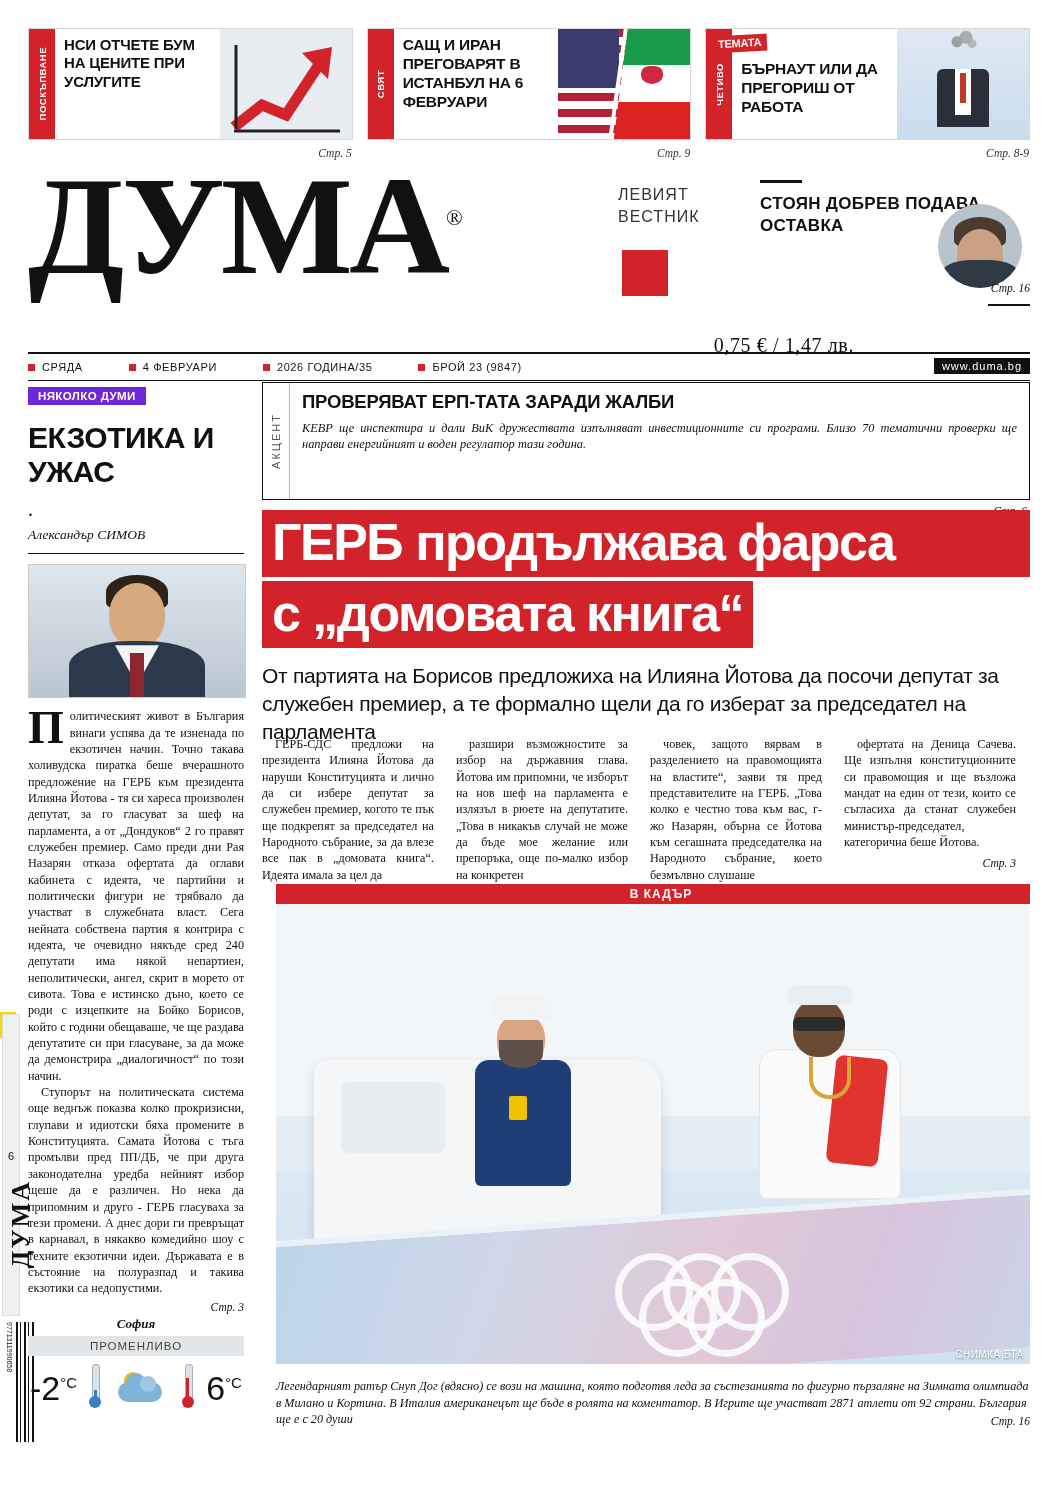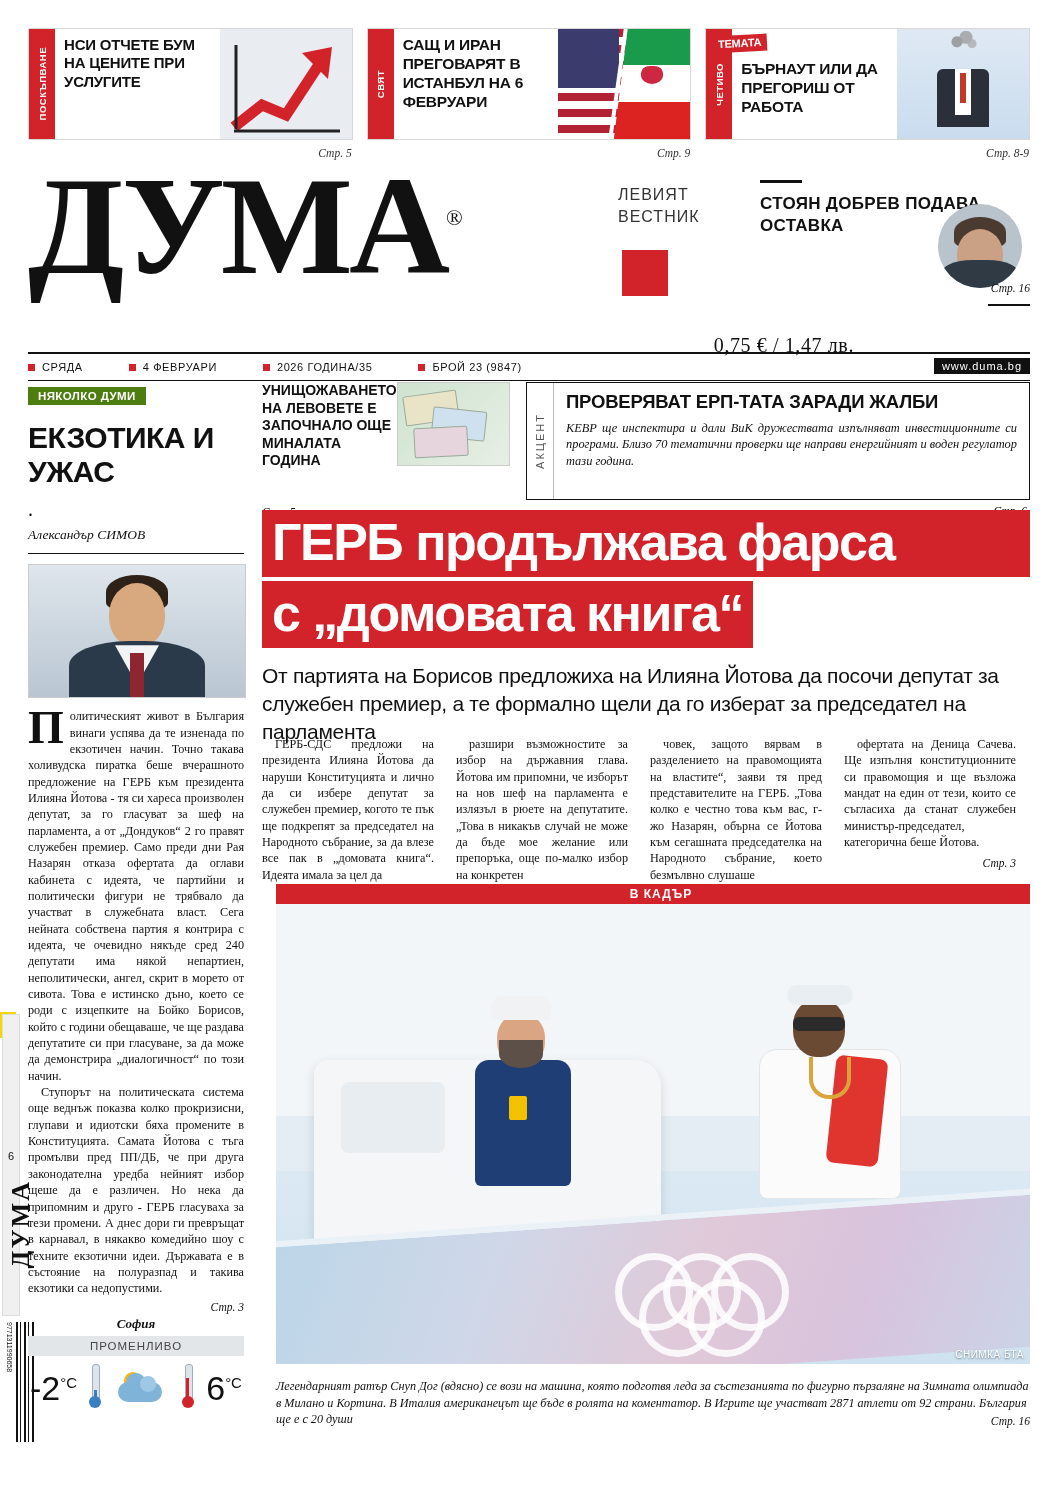--- a/index.html
+++ b/index.html
@@ -54,21 +54,21 @@
 
   
   .infobar{position:absolute;left:28px;top:352px;width:1002px;height:26px;border-top:2px solid #111;border-bottom:1px solid #111;display:flex;align-items:center;font-family:"Liberation Sans",sans-serif;font-size:11px;letter-spacing:.6px;}
   .infobar .sq{width:7px;height:7px;background:#d2232a;margin-right:7px;}
   .infobar .it{margin-right:46px;display:flex;align-items:center;}
   .price{position:absolute;right:176px;top:-20px;font-family:"Liberation Serif",serif;font-size:20px;}
   .site{position:absolute;right:0;top:4px;background:#111;color:#fff;font-family:"Liberation Sans",sans-serif;font-size:11px;padding:2px 8px;letter-spacing:1px;}
 
   
   .lcol{position:absolute;left:28px;top:386px;width:216px;}
-  .nk-tag{display:inline-block;background:#4d7c0f;color:#fff;font-family:"Liberation Sans",sans-serif;font-weight:bold;font-size:11.5px;padding:3px 10px;letter-spacing:.4px;}
+  .nk-tag{display:inline-block;background:#6d28d9;color:#fff;font-family:"Liberation Sans",sans-serif;font-weight:bold;font-size:11.5px;padding:3px 10px;letter-spacing:.4px;}
   .ed-title{font-family:"Liberation Sans",sans-serif;font-weight:bold;font-size:30px;line-height:1.12;margin-top:16px;letter-spacing:-.5px;}
   .ed-dot{font-size:20px;margin-top:10px;}
   .ed-author{font-style:italic;font-size:13.5px;margin-top:6px;border-bottom:1px solid #111;padding-bottom:10px;}
   .ed-photo{margin-top:10px;width:216px;height:132px;background:#c7d0d8;position:relative;overflow:hidden;border:1px solid #ccc;}
   .ed-photo .bg{position:absolute;inset:0;background:linear-gradient(#dfe6ec,#b9c6d2);}
   .ed-photo .hd{position:absolute;left:50%;top:18px;width:56px;height:64px;background:#d8a87f;border-radius:50% 50% 46% 46%;transform:translateX(-50%);}
   .ed-photo .hr{position:absolute;left:50%;top:10px;width:62px;height:34px;background:#2e2218;border-radius:50% 50% 18% 18%;transform:translateX(-50%);}
   .ed-photo .sh{position:absolute;left:50%;bottom:0;width:136px;height:56px;background:#2b3a4a;border-radius:44% 44% 0 0;transform:translateX(-50%);}
   .ed-photo .tie{position:absolute;left:50%;bottom:0;width:14px;height:44px;background:#8e2630;transform:translateX(-50%);}
   .ed-photo .collar{position:absolute;left:50%;bottom:22px;width:44px;height:30px;background:#f2f4f6;transform:translateX(-50%);clip-path:polygon(0 0,100% 0,62% 100%,38% 100%);}
@@ -314,31 +314,20 @@
       <div class="therm" style="color:#d2232a">
         <div class="tube"></div>
           <div class="fill" style="height:20px;background:#d2232a"></div>
           <div class="bulb" style="background:#d2232a"></div>
       </div>
       <div class="w-temp"><span>6</span><sup>°C</sup></div>
     </div>
   </div>
 
   <div class="sec-top">
-    <div class="unisht">
-      <div class="u-txt">УНИЩОЖАВАНЕТО НА ЛЕВОВЕТЕ Е ЗАПОЧНАЛО ОЩЕ МИНАЛАТА ГОДИНА</div>
-      <div class="u-img">
-        <div class="money">
-          <div class="bill b1"></div>
-            <div class="bill b2"></div>
-            <div class="bill b3"></div>
-        </div>
-      </div>
-      <div class="u-pg">Стр. 5</div>
-    </div>
 
     <div class="akcent">
       <div class="side">
           <span>АКЦЕНТ</span>
         </div>
       <div class="ak-body">
         <h3>ПРОВЕРЯВАТ ЕРП-ТАТА ЗАРАДИ ЖАЛБИ</h3>
         <p>КЕВР ще инспектира и дали ВиК дружествата изпълняват инвестиционните си програми. Близо 70 тематични проверки ще направи енергийният и воден регулатор тази година.</p>
       </div>
       <div class="ak-pg">Стр. 6</div>

